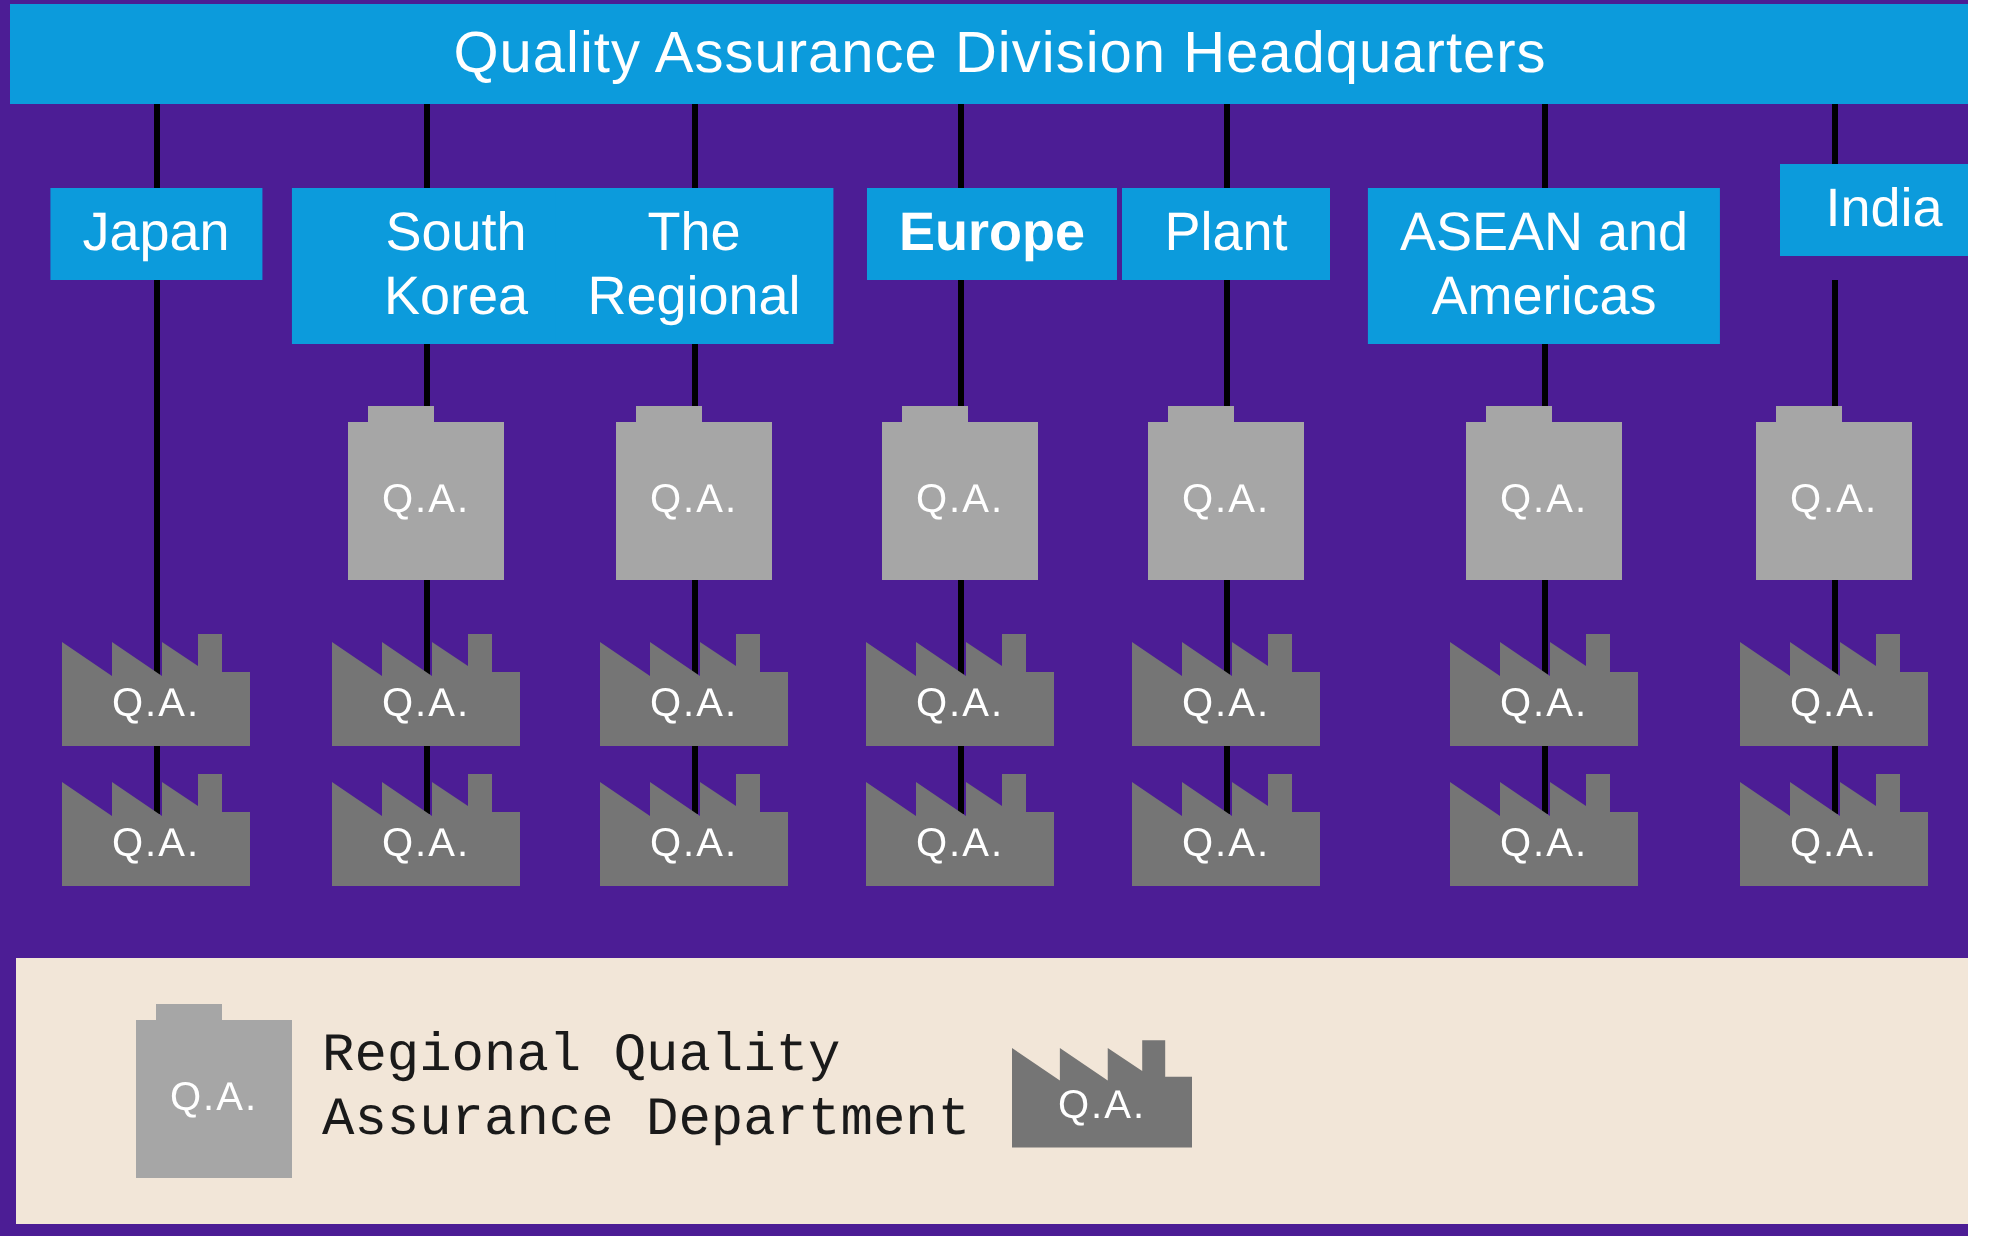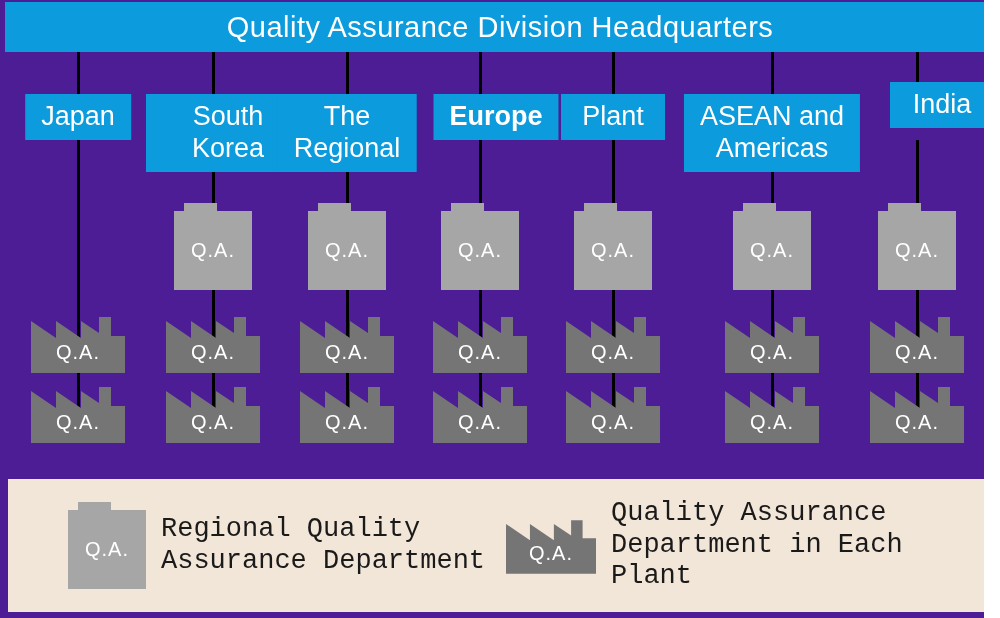--- a/index.html
+++ b/index.html
@@ -233,18 +233,16 @@
       <div class="legend-text">Regional Quality
 Assurance Department</div>
     </div>
     <div class="legend-item" id="legend-item-plant">
       <div class="qa-icon factory-icon" style="width:90px;height:58px;">
         <svg width="90" height="58" viewBox="0 0 94 58" aria-hidden="true">
           <path fill="currentColor" d="M0,58 L0,6 L25,23 L25,6 L50,23 L50,6 L68,18 L68,2 L80,2 L80,21 L94,21 L94,58 Z"></path>
         </svg>
         <span class="qa-label">Q.A.</span>
       </div>
-      <div class="legend-text">Quality Assurance
-Department in Each Plant</div>
     </div>
   </div>
 
 </div>
 
 </body></html>

